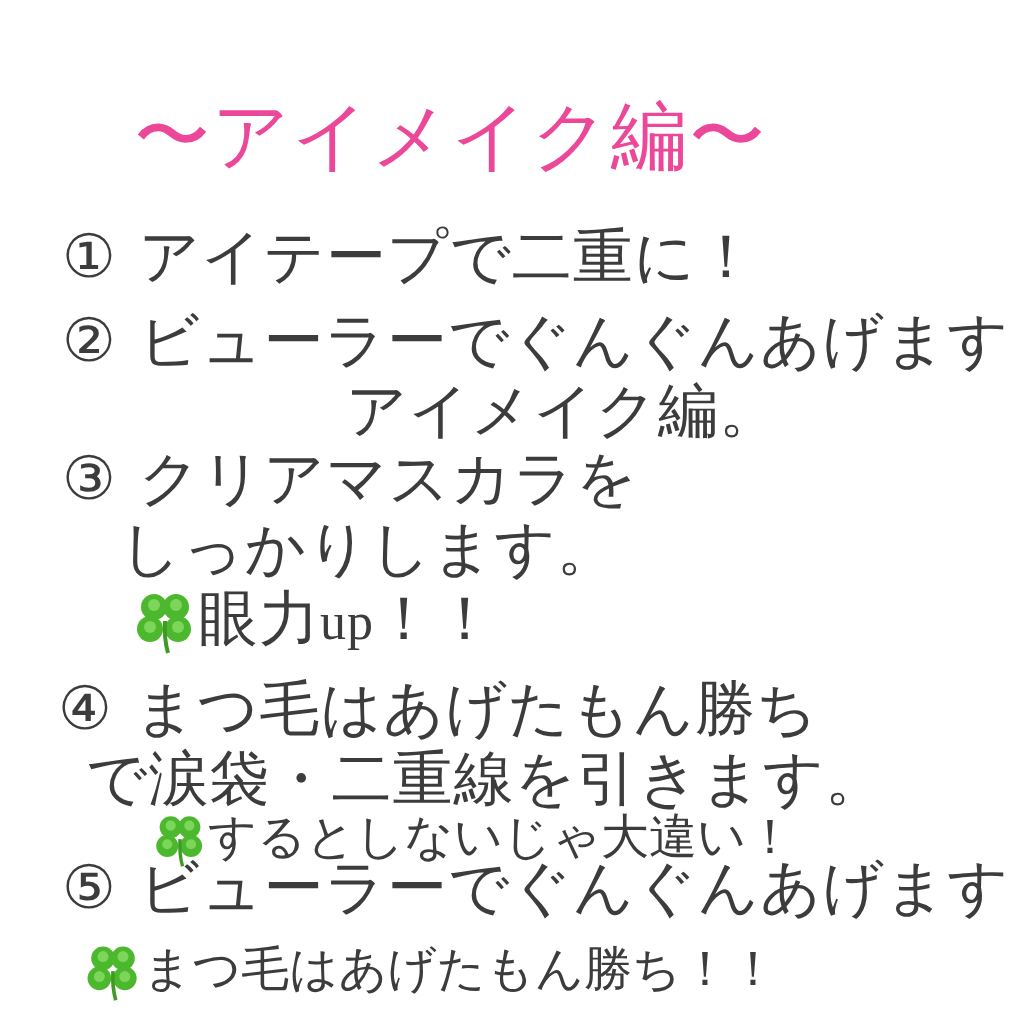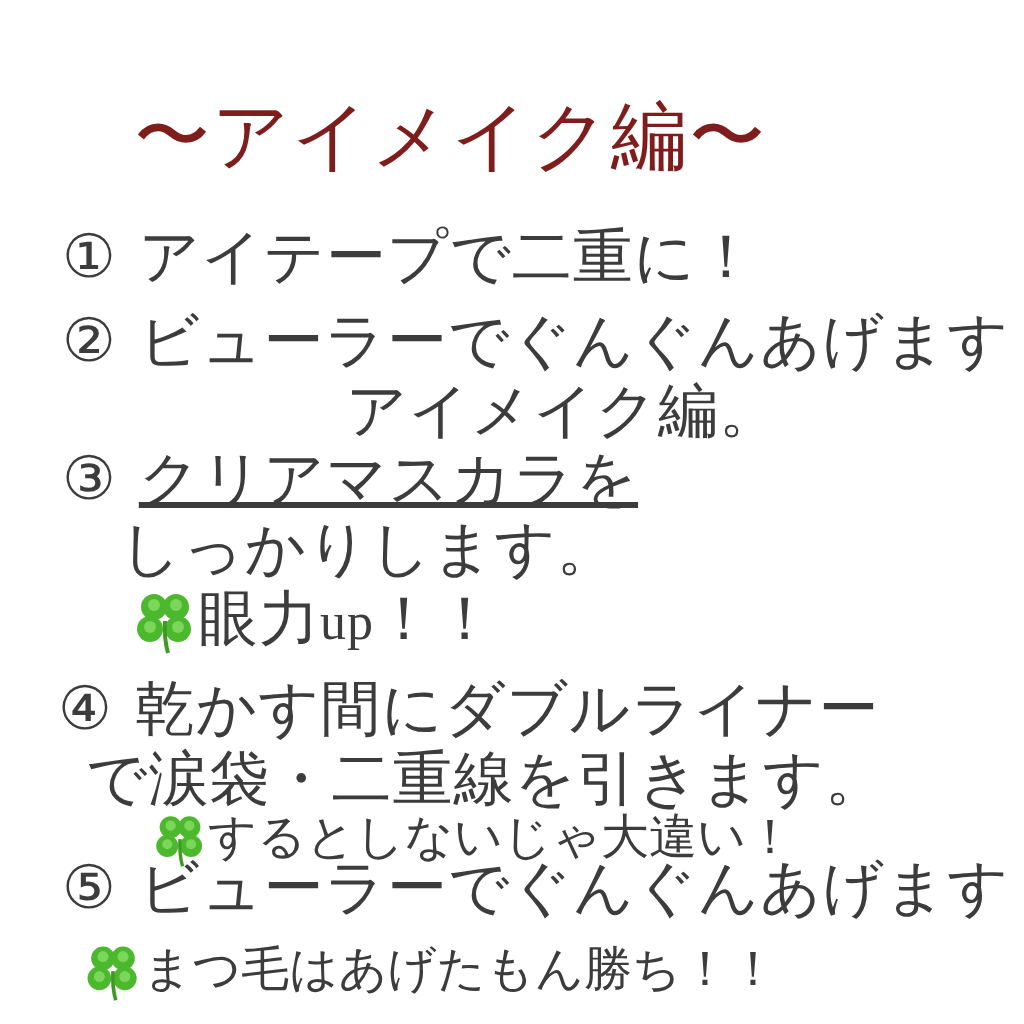--- a/index.html
+++ b/index.html
@@ -1,21 +1,21 @@
 <!DOCTYPE html>
 <html><head>
   <meta charset="utf-8">
   <style>
     html, body { margin: 0; padding: 0; }
     body {
       width: 1024px; height: 1024px; background: #ffffff; position: relative; overflow: hidden;
       font-family: "DejaVu Sans", "Liberation Sans", sans-serif; color: #3c3c3c;
     }
     .line { position: absolute; white-space: nowrap; line-height: 1; }
-    .title { color: #7f1d1d; font-size: 76px; left: 134px; top: 98px; letter-spacing: 2px; }
+    .title { color: #ec4899; font-size: 76px; left: 134px; top: 98px; letter-spacing: 2px; }
     .big { font-size: 60px; letter-spacing: 1px; }
     .mid { font-size: 48px; }
     .num { display: inline-block; margin-right: 22px; }
     .clover {
       display: inline-block; position: relative; vertical-align: middle;
     }
     .clover svg { display: block; }
     .serif { font-family: Liberation Serif, serif; font-size: 52px; }
   </style>
 </head>
@@ -25,21 +25,21 @@
 
 <div class="line big" style="left:62px; top:226px;">
   <span class="num">①</span><span>アイテープで二重に！</span>
 </div>
 
 <div class="line big" style="left:62px; top:310px;">
   <span class="num">②</span><span>ビューラーでぐんぐんあげます</span>
 </div>
 <div class="line big" style="left:346px; top:380px;">アイメイク編。</div>
 
-<div class="line big" style="left:62px; top:448px;text-decoration:underline;">
+<div class="line big" style="left:62px; top:448px;">
   <span class="num">③</span><span>クリアマスカラを</span>
 </div>
 <div class="line big" style="left:120px; top:518px;">しっかりします。</div>
 <div class="line big" style="left:132px; top:588px;">
   <span class="clover">
     <svg width="66" height="66" viewBox="0 0 66 66">
         <g fill="#4cb82e">
           <circle cx="22" cy="18" r="13"></circle>
           <circle cx="44" cy="18" r="13"></circle>
           <circle cx="18" cy="40" r="13"></circle>
@@ -50,21 +50,21 @@
           <circle cx="44" cy="16" r="6"></circle>
           <circle cx="18" cy="38" r="6"></circle>
           <circle cx="46" cy="38" r="6"></circle>
         </g>
         <path d="M33 32 Q32 50 36 64" stroke="#3e9a22" stroke-width="4" fill="none"></path>
       </svg>
   </span><span>眼力</span><span class="serif">up</span><span>！！</span>
 </div>
 
 <div class="line big" style="left:58px; top:678px;">
-  <span class="num">④</span><span>乾かす間にダブルライナー</span>
+  <span class="num">④</span><span>まつ毛はあげたもん勝ち</span>
 </div>
 <div class="line big" style="left:86px; top:748px;">で涙袋・二重線を引きます。</div>
 <div class="line mid" style="left:152px; top:810px;">
   <span class="clover">
     <svg width="56" height="60" viewBox="0 0 66 66">
         <g fill="#4cb82e">
           <circle cx="22" cy="18" r="13"></circle>
           <circle cx="44" cy="18" r="13"></circle>
           <circle cx="18" cy="40" r="13"></circle>
           <circle cx="46" cy="40" r="13"></circle>

